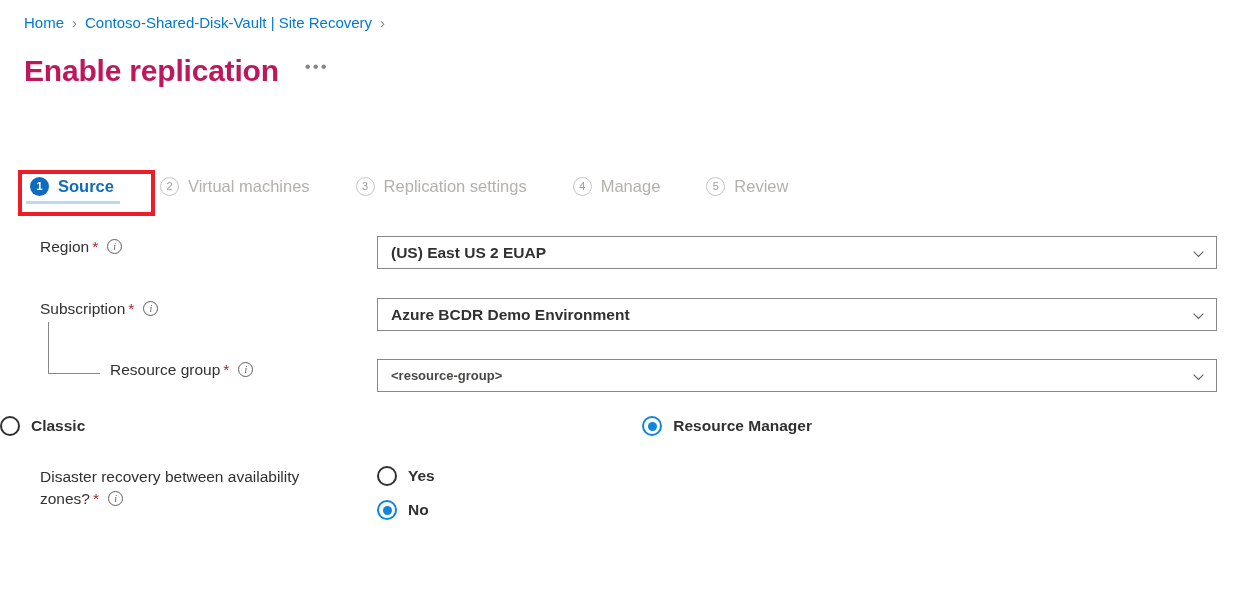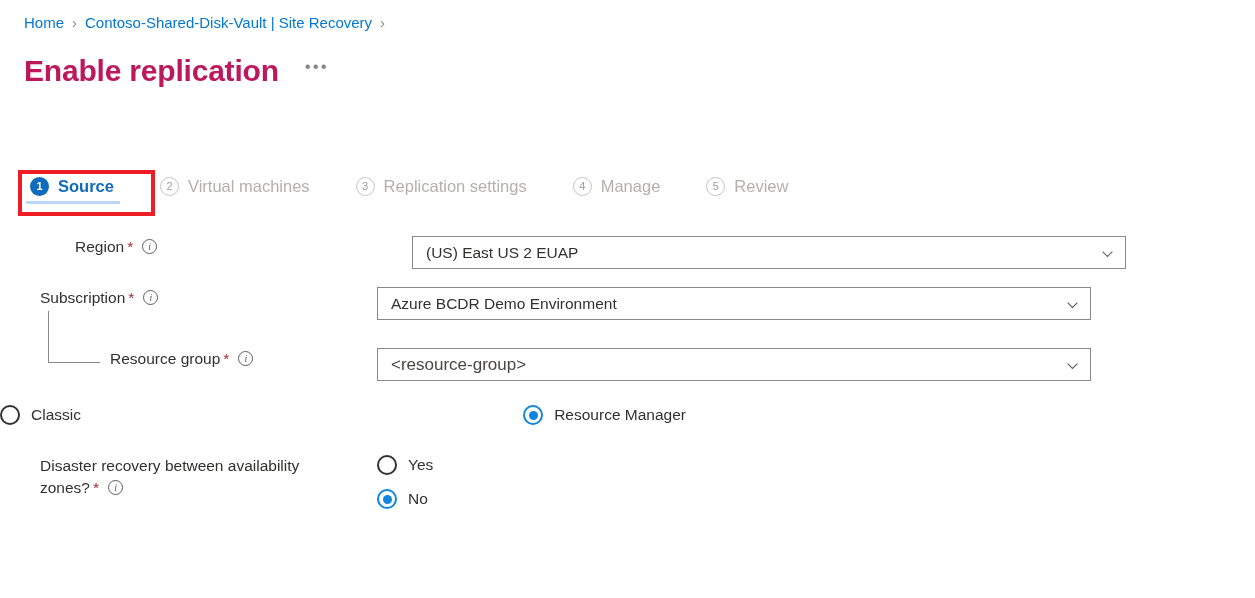--- a/index.html
+++ b/index.html
@@ -174,57 +174,58 @@
     line-height: 1;
     margin-left: 9px;
     vertical-align: middle;
     position: relative;
     top: -1px;
     cursor: pointer;
     box-sizing: border-box;
   }
 
   .field-cell {
-    width: 714px;
+    width: 840px;
+    font-weight: bold;
   }
   .select-box {
     position: relative;
     height: 33px;
     border: 1px solid #8a8886;
     background: #ffffff;
     box-sizing: border-box;
     display: flex;
     align-items: center;
     padding: 0 34px 0 13px;
     cursor: pointer;
   }
   .select-value {
     font-size: 15.5px;
     color: #323130;
     white-space: nowrap;
     overflow: hidden;
     text-overflow: ellipsis;
   }
   .select-value.placeholder {
-    font-size: 17px;
+    font-size: 13px;
     color: #4a4846;
   }
   .chev {
     position: absolute;
     right: 11px;
     top: 50%;
     transform: translateY(-50%);
     width: 13px;
     height: 13px;
     color: #605e5c;
   }
 
   
-  .row-region { margin-bottom: 0; padding-left: 35px; }
-  .row-sub { margin-top: 18px; }
+  .row-region { margin-bottom: 0; }
+  .row-sub { margin-top: 29px; }
   .row-rg  { margin-top: 28px; }
   .row-vm  { margin-top: 24px; }
   .row-dr  { margin-top: 30px; }
 
   
   .tree-connector {
     position: absolute;
     left: 48px;
     top: -37px;
     width: 52px;

